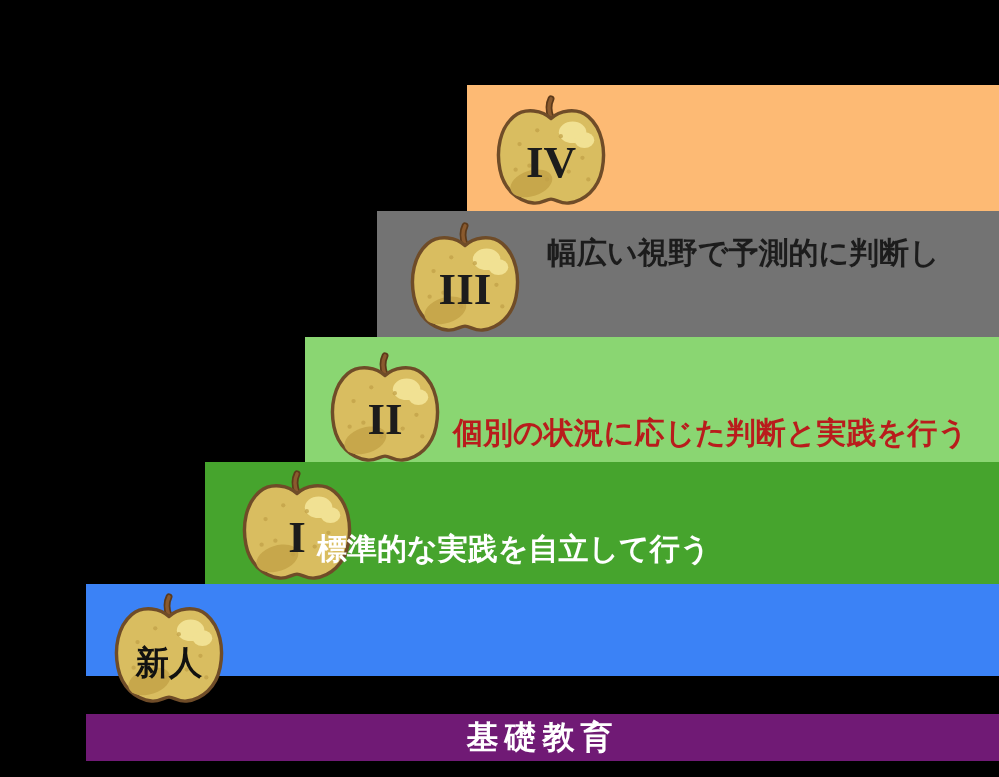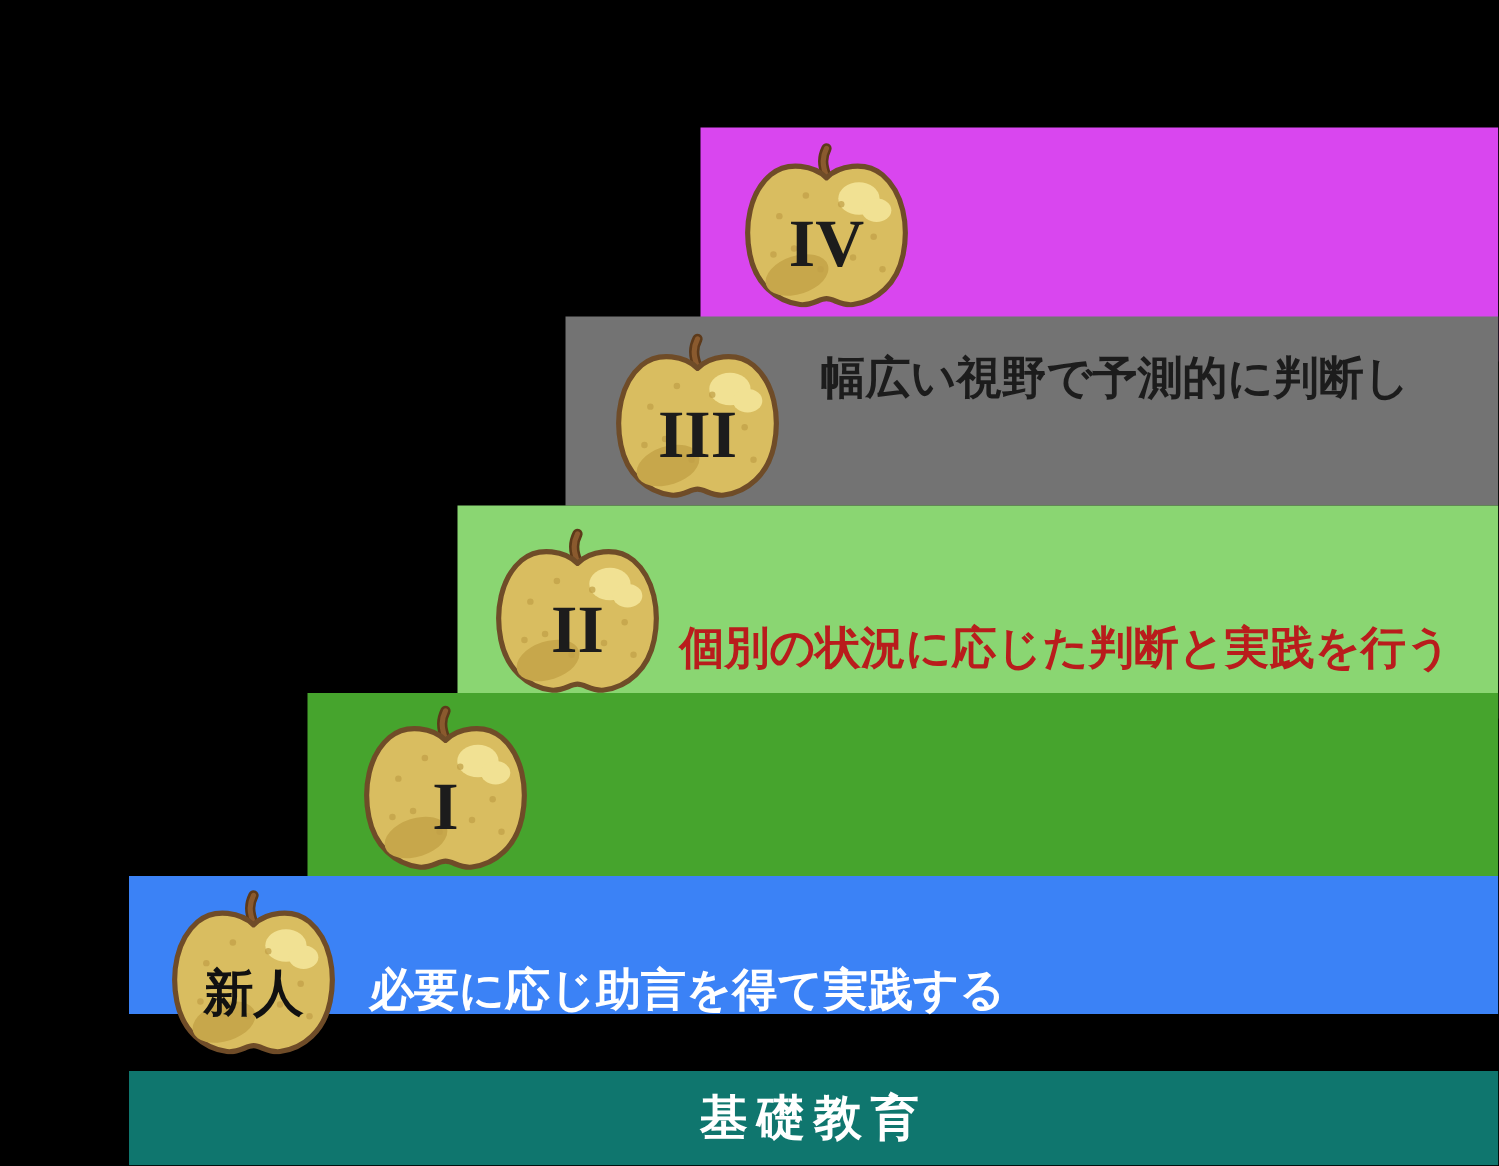--- a/index.html
+++ b/index.html
@@ -1,28 +1,28 @@
 <!DOCTYPE html>
 <html><head>
 <meta charset="utf-8">
 <style>
   html,body { margin:0; padding:0; background:#000; }
   #stage {
     position:relative; width:999px; height:777px; background:#000;
     overflow:hidden; font-family:"Liberation Sans","DejaVu Sans",sans-serif;
   }
   .step { position:absolute; right:0; }
-  .step-s4 { left:467px; top:85px;  height:156px; background:#d946ef; }
+  .step-s4 { left:467px; top:85px;  height:156px; background:#fdba74; }
   .step-s3 { left:377px; top:211px; height:126px; background:#737373; }
   .step-s2 { left:305px; top:337px; height:142px; background:#8ad672; }
   .step-s1 { left:205px; top:462px; height:122px; background:#46a42d; }
   .step-s0 { left:86px;  top:584px; height:92px; background:#3b82f6; }
   .base-bar {
-    position:absolute; left:86px; top:714px; right:0; height:63px;
-    background:#0f766e; display:flex; align-items:center; justify-content:center;
+    position:absolute; left:86px; top:714px; right:0; height:47px;
+    background:#701a75; display:flex; align-items:center; justify-content:center;
   }
   .base-label {
     color:#fff; font-size:32px; font-weight:700; letter-spacing:6px;
   }
   .apple { position:absolute; width:120px; height:112px; }
   .step-s4 .apple { left:24px; top:8px; }
   .step-s3 .apple { left:28px; top:9px; }
   .step-s2 .apple { left:20px; top:13px; }
   .step-s1 .apple { left:32px; top:6px; }
   .step-s0 .apple { left:23px; top:7px; }
@@ -134,20 +134,21 @@
           <circle cx="56" cy="88" r="2.2"></circle>
         <circle cx="78" cy="80" r="2.2"></circle>
           <circle cx="92" cy="66" r="2.2"></circle>
           <circle cx="70" cy="44" r="2.2"></circle>
         <circle cx="46" cy="38" r="2.2"></circle>
           <circle cx="98" cy="88" r="2.2"></circle>
           <circle cx="24" cy="78" r="2.2"></circle>
       </g>
       <text class="apple-label-roman" x="60" y="86" text-anchor="middle">I</text>
     </svg>
+    <div class="desc">標準的な実践を自立して行う</div>
   </div>
 
   <div class="step step-s0">
     <svg class="apple" viewBox="0 0 120 114">
       <path d="M60 6 C57 12 57 17 60 25" fill="none" stroke="#5d3a1a" stroke-width="7" stroke-linecap="round"></path>
       <path d="M60 6 C57 12 57 17 60 25" fill="none" stroke="#8a5a2e" stroke-width="3.5" stroke-linecap="round"></path>
       <path d="M60 26 C52 18 34 14 22 24 C8 36 4 58 8 78 C12 98 26 110 42 112 C50 113 55 108 60 108 C65 108 70 113 78 112 C94 110 108 98 112 78 C116 58 112 36 98 24 C86 14 68 18 60 26 Z" fill="#d9bd60" stroke="#6f4c28" stroke-width="3.5" stroke-linejoin="round"></path>
       <ellipse cx="82" cy="40" rx="14" ry="11" fill="#f1e193"></ellipse>
       <ellipse cx="94" cy="48" rx="10" ry="8" fill="#f1e193"></ellipse>
       <ellipse cx="40" cy="92" rx="22" ry="13" fill="#c7a74b" transform="rotate(-18 40 92)"></ellipse>
@@ -157,20 +158,19 @@
           <circle cx="56" cy="88" r="2.2"></circle>
         <circle cx="78" cy="80" r="2.2"></circle>
           <circle cx="92" cy="66" r="2.2"></circle>
           <circle cx="70" cy="44" r="2.2"></circle>
         <circle cx="46" cy="38" r="2.2"></circle>
           <circle cx="98" cy="88" r="2.2"></circle>
           <circle cx="24" cy="78" r="2.2"></circle>
       </g>
       <text class="apple-label-kanji" x="60" y="84" text-anchor="middle">新人</text>
     </svg>
-    <div class="desc">必要に応じ助言を得て実践する</div>
   </div>
 
   <div class="base-bar">
     <span class="base-label">基礎教育</span>
   </div>
 
 </div>
 
 </body></html>

